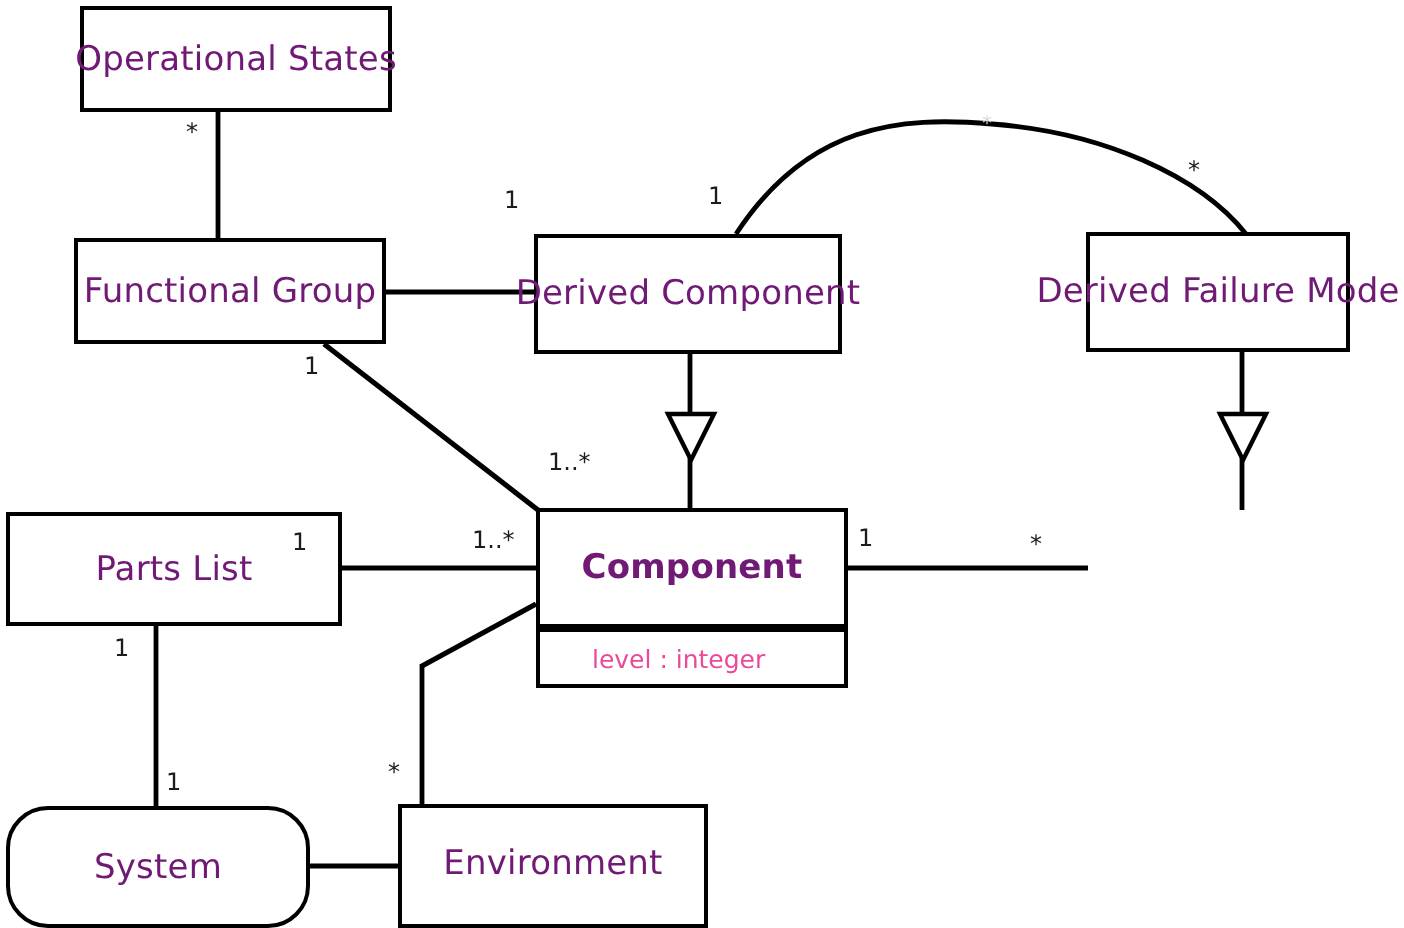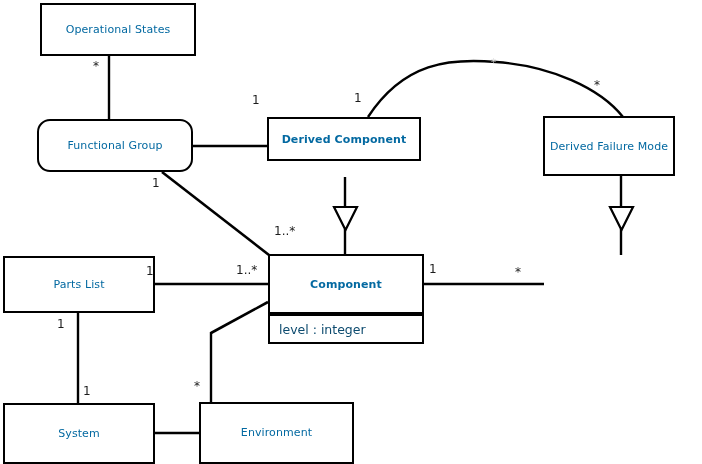--- a/index.html
+++ b/index.html
@@ -31,39 +31,39 @@
     background: #ffffff;
     z-index: 3;
   }
   .uml-name {
     display: flex;
     align-items: center;
     justify-content: center;
     width: 100%;
     height: 100%;
     box-sizing: border-box;
-    font-size: 11px;
-    color: #0369a1;
+    font-size: 17px;
+    color: #701a75;
     letter-spacing: 0.1px;
     white-space: nowrap;
   }
   .uml-attrs {
     position: absolute;
     box-sizing: border-box;
     border: 2px solid #000000;
     border-top: 2px solid #000000;
     background: #ffffff;
     z-index: 3;
     display: flex;
     align-items: center;
   }
   .uml-attr-text {
     font-size: 12.5px;
-    color: #0c4a6e;
-    padding-left: 9px;
+    color: #ec4899;
+    padding-left: 26px;
     white-space: nowrap;
   }
   .mult {
     position: absolute;
     font-size: 12px;
     color: #1c1c1c;
     white-space: nowrap;
     z-index: 4;
     line-height: 1;
   }
@@ -116,46 +116,46 @@
     <line x1="268" y1="302" x2="211" y2="333" stroke="#000000" stroke-width="2.6"></line>
     <line x1="211" y1="332" x2="211" y2="402" stroke="#000000" stroke-width="2.4"></line>
 
     <line x1="155" y1="433" x2="199" y2="433" stroke="#000000" stroke-width="2.4"></line>
   </svg>
 
   <div class="uml-class" style="left:40px; top:3px; width:156px; height:53px;">
     <div class="uml-name">Operational States</div>
   </div>
 
-  <div class="uml-class" style="left:37px; top:119px; width:156px; height:53px;border-radius:13px;">
+  <div class="uml-class" style="left:37px; top:119px; width:156px; height:53px;">
     <div class="uml-name">Functional Group</div>
   </div>
 
-  <div class="uml-class" style="left:267px; top:117px; width:154px; height:44px;font-weight:bold;">
+  <div class="uml-class" style="left:267px; top:117px; width:154px; height:60px;">
     <div class="uml-name">Derived Component</div>
   </div>
 
   <div class="uml-class" style="left:543px; top:116px; width:132px; height:60px;">
     <div class="uml-name">Derived Failure Mode</div>
   </div>
 
-  <div class="uml-class" style="left:3px; top:256px; width:152px; height:57px;">
+  <div class="uml-class" style="left:3px; top:256px; width:168px; height:57px;">
     <div class="uml-name">Parts List</div>
   </div>
 
   <div class="uml-class" style="left:268px; top:254px; width:156px; height:60px;font-weight:bold;">
     <div class="uml-name">Component</div>
   </div>
 
   <div class="uml-attrs" style="left:268px; top:314px; width:156px; height:30px;">
     <span class="uml-attr-text">level : integer</span>
   </div>
 
 
-  <div class="uml-class" style="left:3px; top:403px; width:152px; height:61px;">
+  <div class="uml-class" style="left:3px; top:403px; width:152px; height:61px;border-radius:21px;">
     <div class="uml-name" style="height:57px;">System</div>
   </div>
 
   <div class="uml-class" style="left:199px; top:402px; width:155px; height:62px;">
     <div class="uml-name" style="height:56px;">Environment</div>
   </div>
 
   <span class="mult-star" style="left:93px; top:60px;">*</span>
 
   <span class="mult" style="left:252px; top:94px;">1</span>

